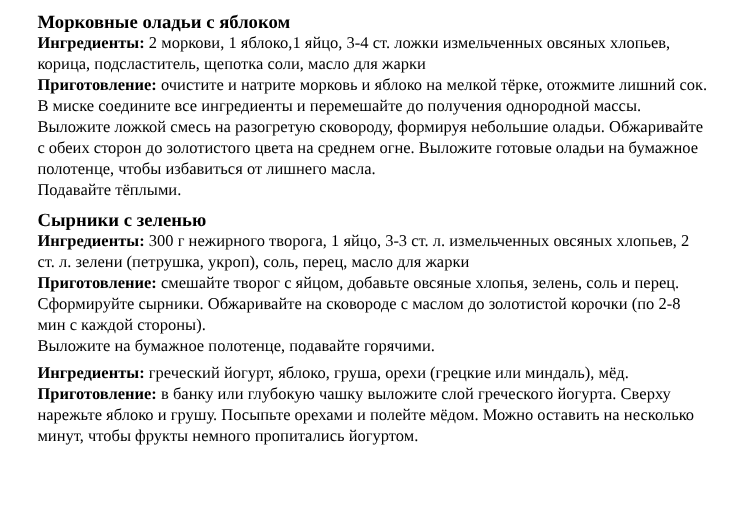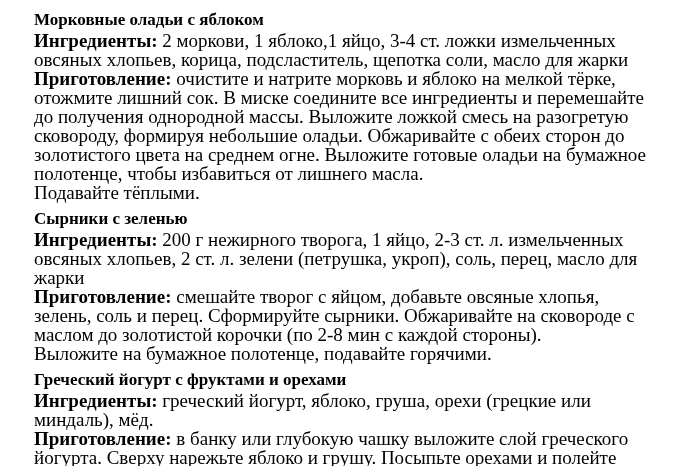--- a/index.html
+++ b/index.html
@@ -24,21 +24,21 @@
     margin-top: 6px;
   }
   .recipe-title {
     margin: 0 0 1px 0;
     font-size: 17px;
     line-height: 21px;
     font-weight: bold;
   }
   .body-line {
     margin: 0;
-    font-size: 19px;
+    font-size: 15px;
     line-height: 19px;
   }
   .body-line b {
     font-weight: bold;
   }
   .pre {
     white-space: pre-wrap;
   }
 </style>
 </head>
@@ -48,24 +48,23 @@
 
   <section class="recipe">
     <h2 class="recipe-title">Морковные оладьи с яблоком</h2>
     <p class="body-line"><b>Ингредиенты:</b><span class="pre"> 2 моркови, 1 яблоко,1 яйцо, 3-4 ст. ложки измельченных овсяных хлопьев, корица, подсластитель, щепотка соли, масло для жарки</span></p>
     <p class="body-line"><b>Приготовление:</b><span class="pre"> очистите и натрите морковь и яблоко на мелкой тёрке, отожмите лишний сок. В миске соедините все ингредиенты и перемешайте до получения однородной массы. Выложите ложкой смесь на разогретую сковороду, формируя небольшие оладьи. Обжаривайте с обеих сторон до золотистого цвета на среднем огне. Выложите готовые оладьи на бумажное полотенце, чтобы избавиться от лишнего масла.
 Подавайте тёплыми.</span></p>
   </section>
 
   <section class="recipe">
     <h2 class="recipe-title">Сырники с зеленью</h2>
-    <p class="body-line"><b>Ингредиенты:</b><span class="pre"> 200 г нежирного творога, 1 яйцо, 2-3 ст. л. измельченных овсяных хлопьев, 2 ст. л. зелени (петрушка, укроп), соль, перец, масло для жарки</span></p>
+    <p class="body-line"><b>Ингредиенты:</b><span class="pre"> 300 г нежирного творога, 1 яйцо, 3-3 ст. л. измельченных овсяных хлопьев, 2 ст. л. зелени (петрушка, укроп), соль, перец, масло для жарки</span></p>
     <p class="body-line"><b>Приготовление:</b><span class="pre"> смешайте творог с яйцом, добавьте овсяные хлопья, зелень, соль и перец. Сформируйте сырники. Обжаривайте на сковороде с маслом до золотистой корочки (по 2-8 мин с каждой стороны).
 Выложите на бумажное полотенце, подавайте горячими.</span></p>
   </section>
 
   <section class="recipe">
-    <h2 class="recipe-title">Греческий йогурт с фруктами и орехами</h2>
     <p class="body-line"><b>Ингредиенты:</b><span class="pre"> греческий йогурт, яблоко, груша, орехи (грецкие или миндаль), мёд.</span></p>
     <p class="body-line"><b>Приготовление:</b><span class="pre"> в банку или глубокую чашку выложите слой греческого йогурта. Сверху нарежьте яблоко и грушу. Посыпьте орехами и полейте мёдом. Можно оставить на несколько минут, чтобы фрукты немного пропитались йогуртом.</span></p>
   </section>
 
 </div>
 
 </body></html>

